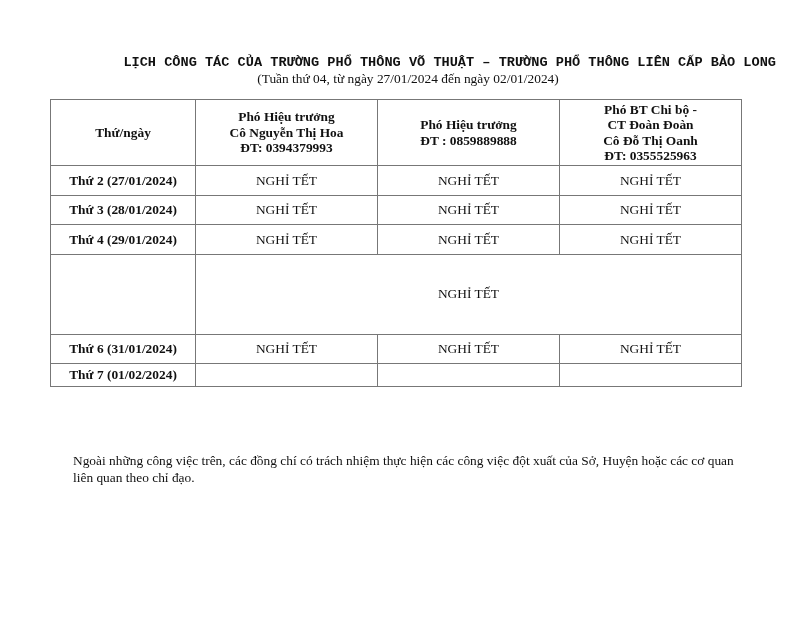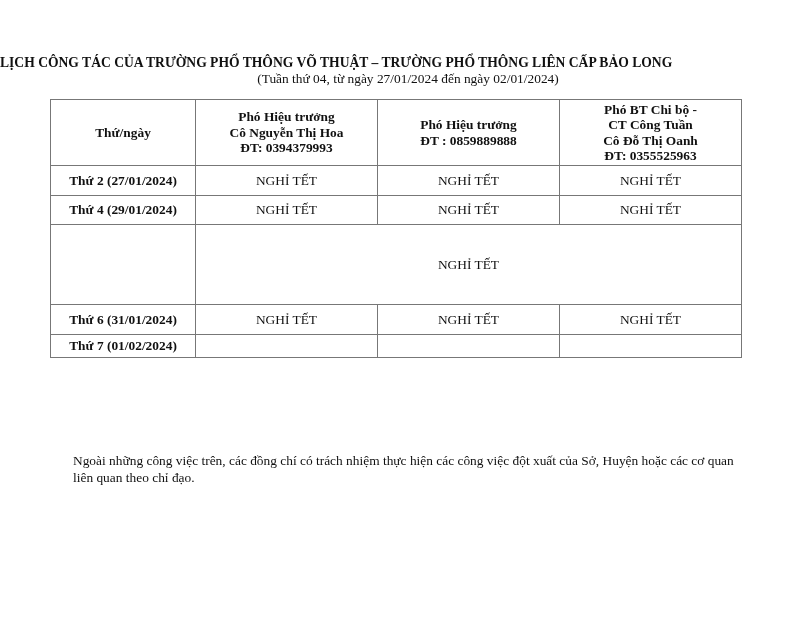--- a/index.html
+++ b/index.html
@@ -1,19 +1,19 @@
 <!DOCTYPE html>
 <html><head>
 <meta charset="utf-8">
 <style>
   html, body { margin: 0; padding: 0; background: #ffffff; }
   body { width: 800px; height: 618px; position: relative; overflow: hidden;
          font-family: "Liberation Serif", "DejaVu Serif", serif; color: #111; }
-  .title { position: absolute; left: 0; width: 776px; top: 55px; text-align: left;
-           font-weight: bold; font-size: 13.6px; letter-spacing: 0px; }
+  .title { position: absolute; left: 0; width: 776px; top: 55px; text-align: right;
+           font-weight: bold; font-size: 13.6px; letter-spacing: 0px; font-family: Liberation Mono, monospace; }
   .subtitle { position: absolute; left: 8px; width: 800px; top: 71px; text-align: center;
               font-size: 13.4px; }
   table.sched { position: absolute; left: 50px; top: 99px; border-collapse: collapse;
                 table-layout: fixed; width: 691px; }
   table.sched td, table.sched th { border: 1px solid #777; text-align: center; vertical-align: middle;
                    padding: 0; font-size: 13.4px; line-height: 15.5px; }
   table.sched th { font-weight: bold; }
   td.day { font-weight: bold; margin-top: 9px; }
   tr.h-head { height: 66px; }
   tr.h-row { height: 29.5px; }
@@ -43,28 +43,34 @@
       <div>Phó Hiệu trưởng</div>
       <div>Cô Nguyễn Thị Hoa</div>
       <div>ĐT: 0394379993</div>
     </th>
     <th>
       <div>Phó Hiệu trưởng</div>
       <div>ĐT : 0859889888</div>
     </th>
     <th>
       <div>Phó BT Chi bộ -</div>
-      <div>CT Công Tuần</div>
+      <div>CT Đoàn Đoàn</div>
       <div>Cô Đỗ Thị Oanh</div>
       <div>ĐT: 0355525963</div>
     </th>
   </tr>
 
   <tr class="h-row">
     <td class="day">Thứ 2 (27/01/2024)</td>
+    <td>NGHỈ TẾT</td>
+    <td>NGHỈ TẾT</td>
+    <td>NGHỈ TẾT</td>
+  </tr>
+  <tr class="h-row">
+    <td class="day">Thứ 3 (28/01/2024)</td>
     <td>NGHỈ TẾT</td>
     <td>NGHỈ TẾT</td>
     <td>NGHỈ TẾT</td>
   </tr>
   <tr class="h-row">
     <td class="day">Thứ 4 (29/01/2024)</td>
     <td>NGHỈ TẾT</td>
     <td>NGHỈ TẾT</td>
     <td>NGHỈ TẾT</td>
   </tr>

